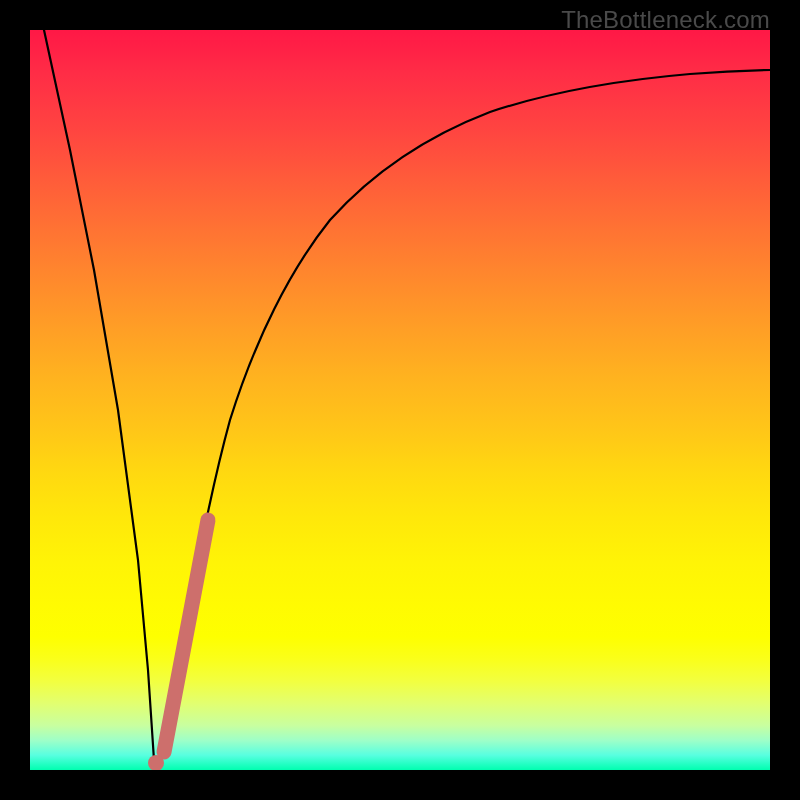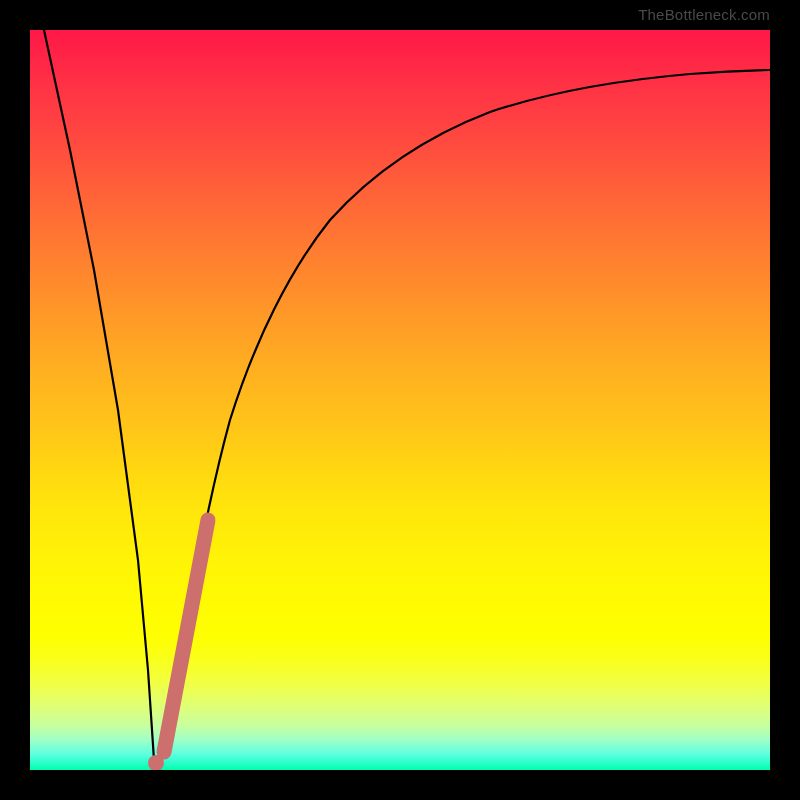--- a/index.html
+++ b/index.html
@@ -56,21 +56,21 @@
     position: absolute;
     inset: 0;
     width: 100%;
     height: 100%;
   }
   .watermark {
     position: absolute;
     top: 6px;
     right: 30px;
     color: #4a4a4a;
-    font-size: 15px;
+    font-size: 24px;
     font-weight: 400;
     letter-spacing: 0.2px;
     user-select: none;
   }
 </style>
 </head>
 <body>
 
 <div class="frame">
 

